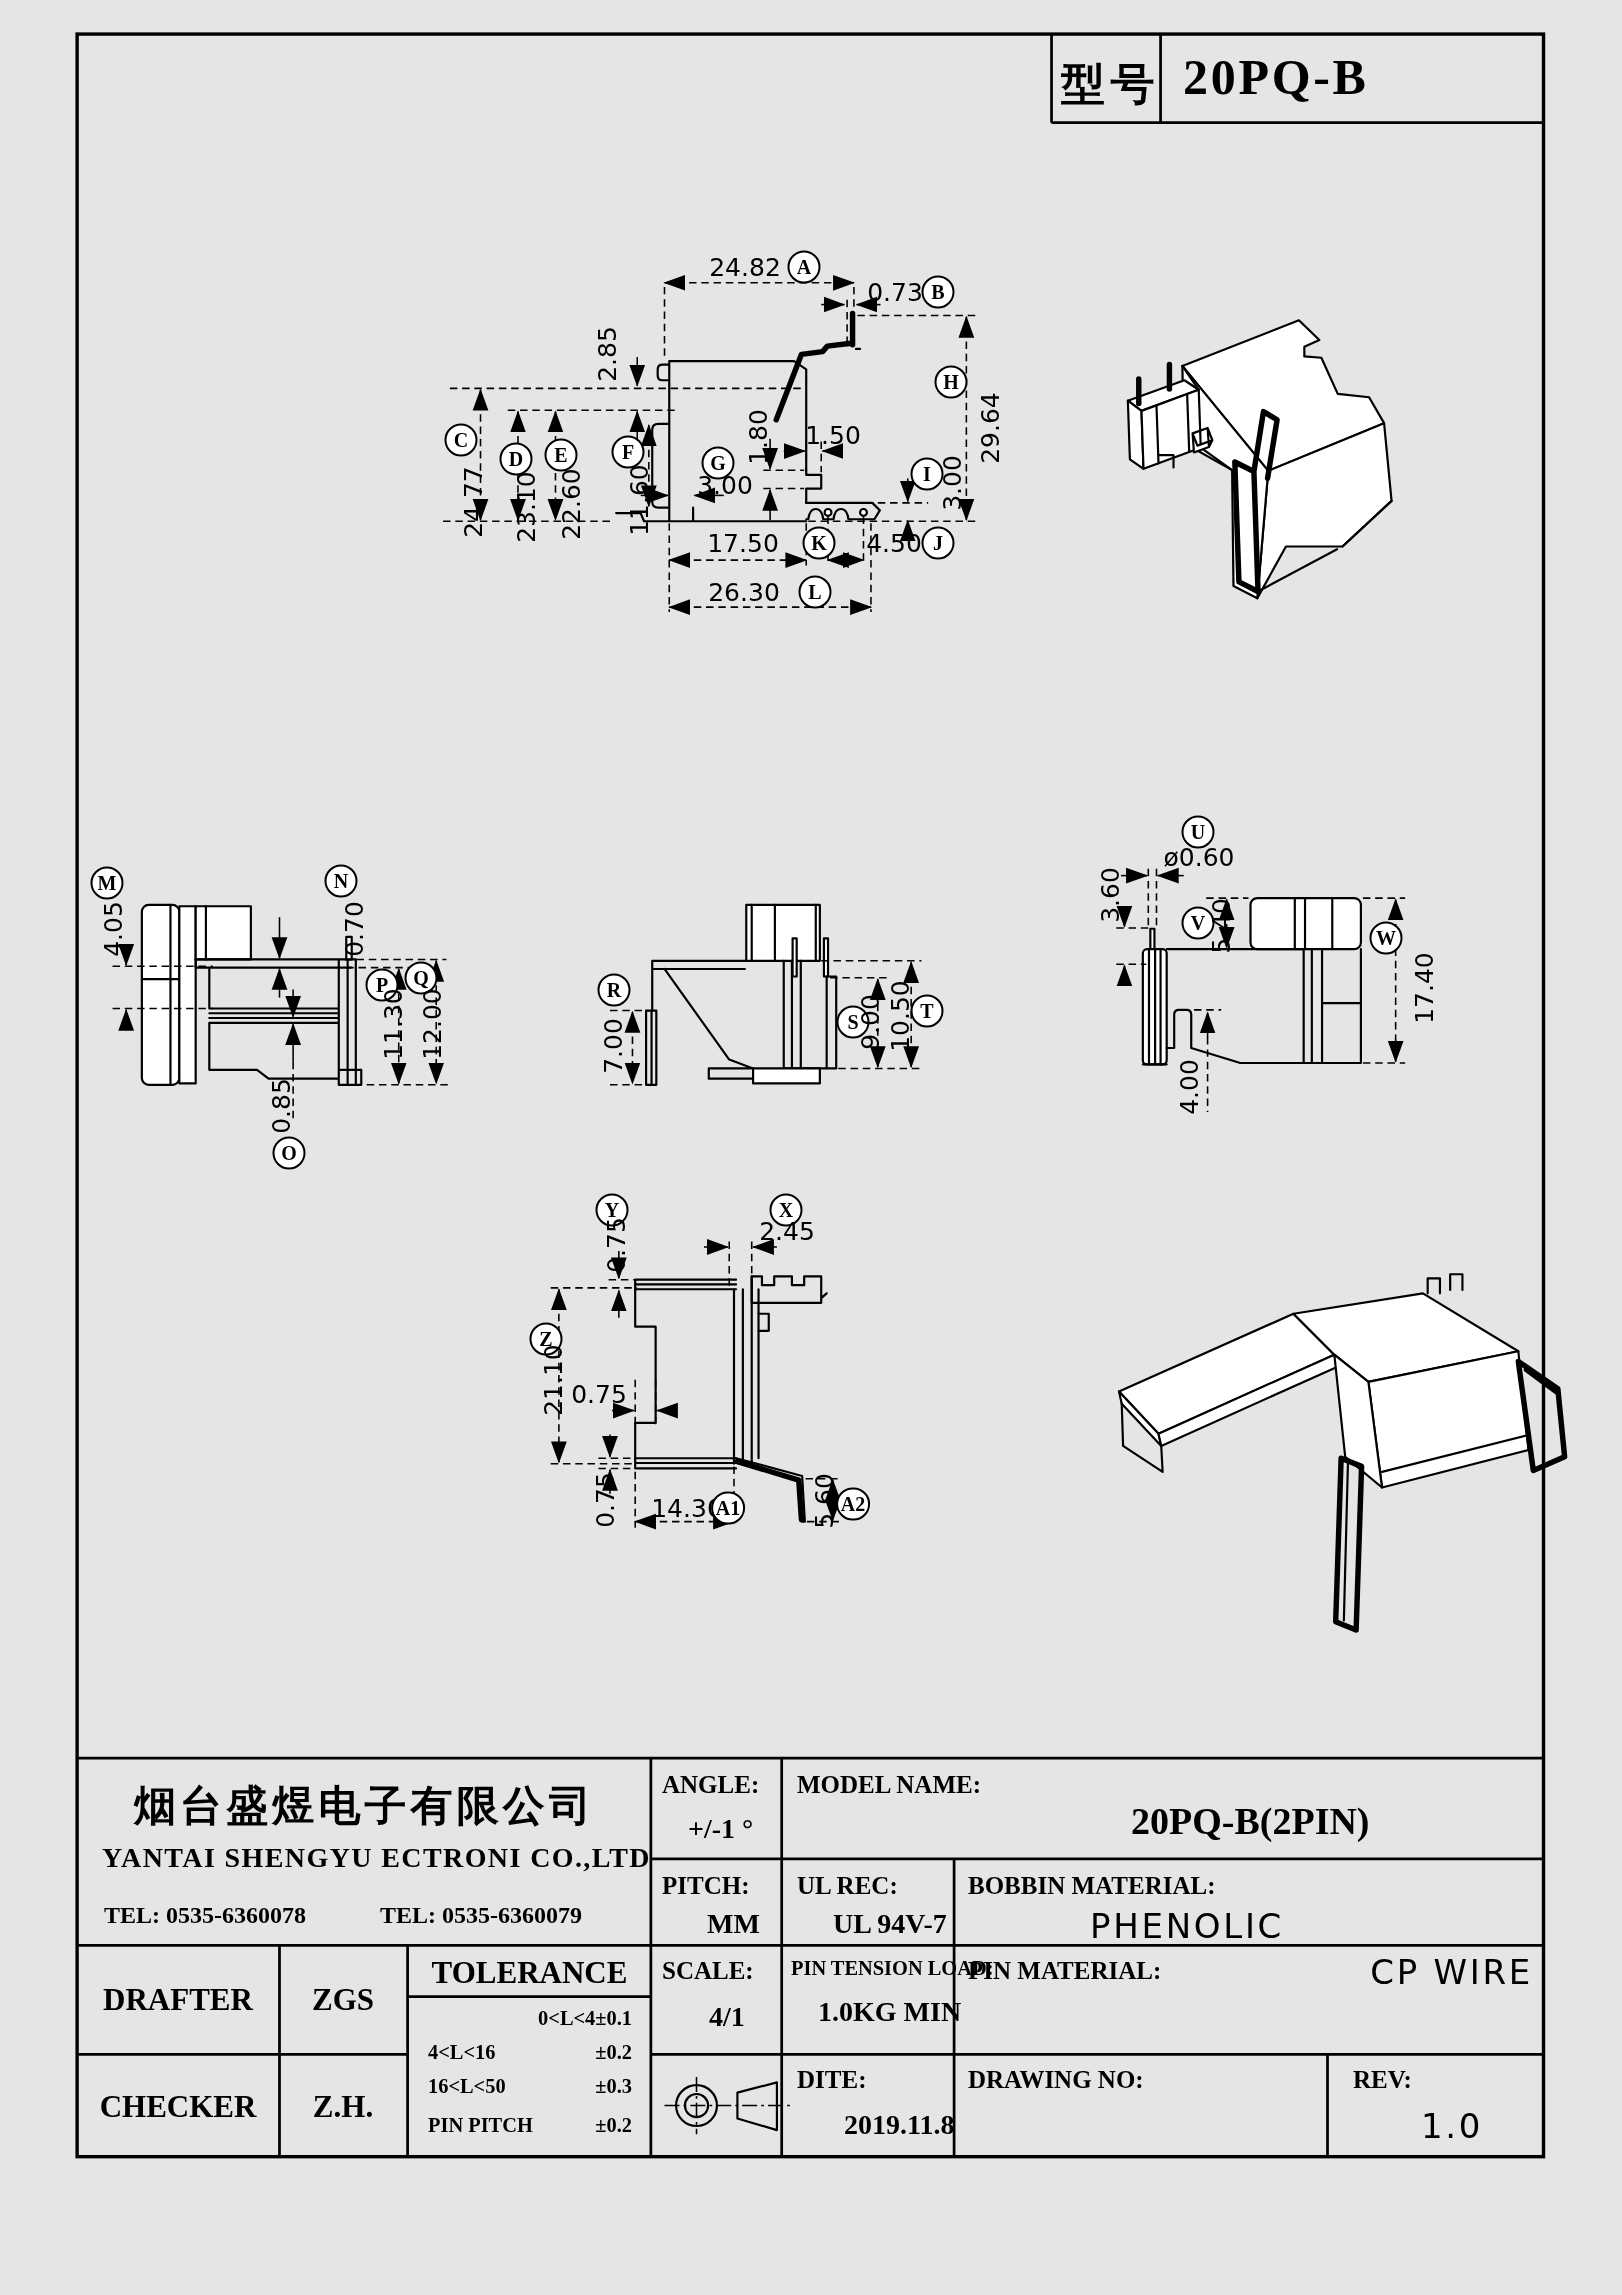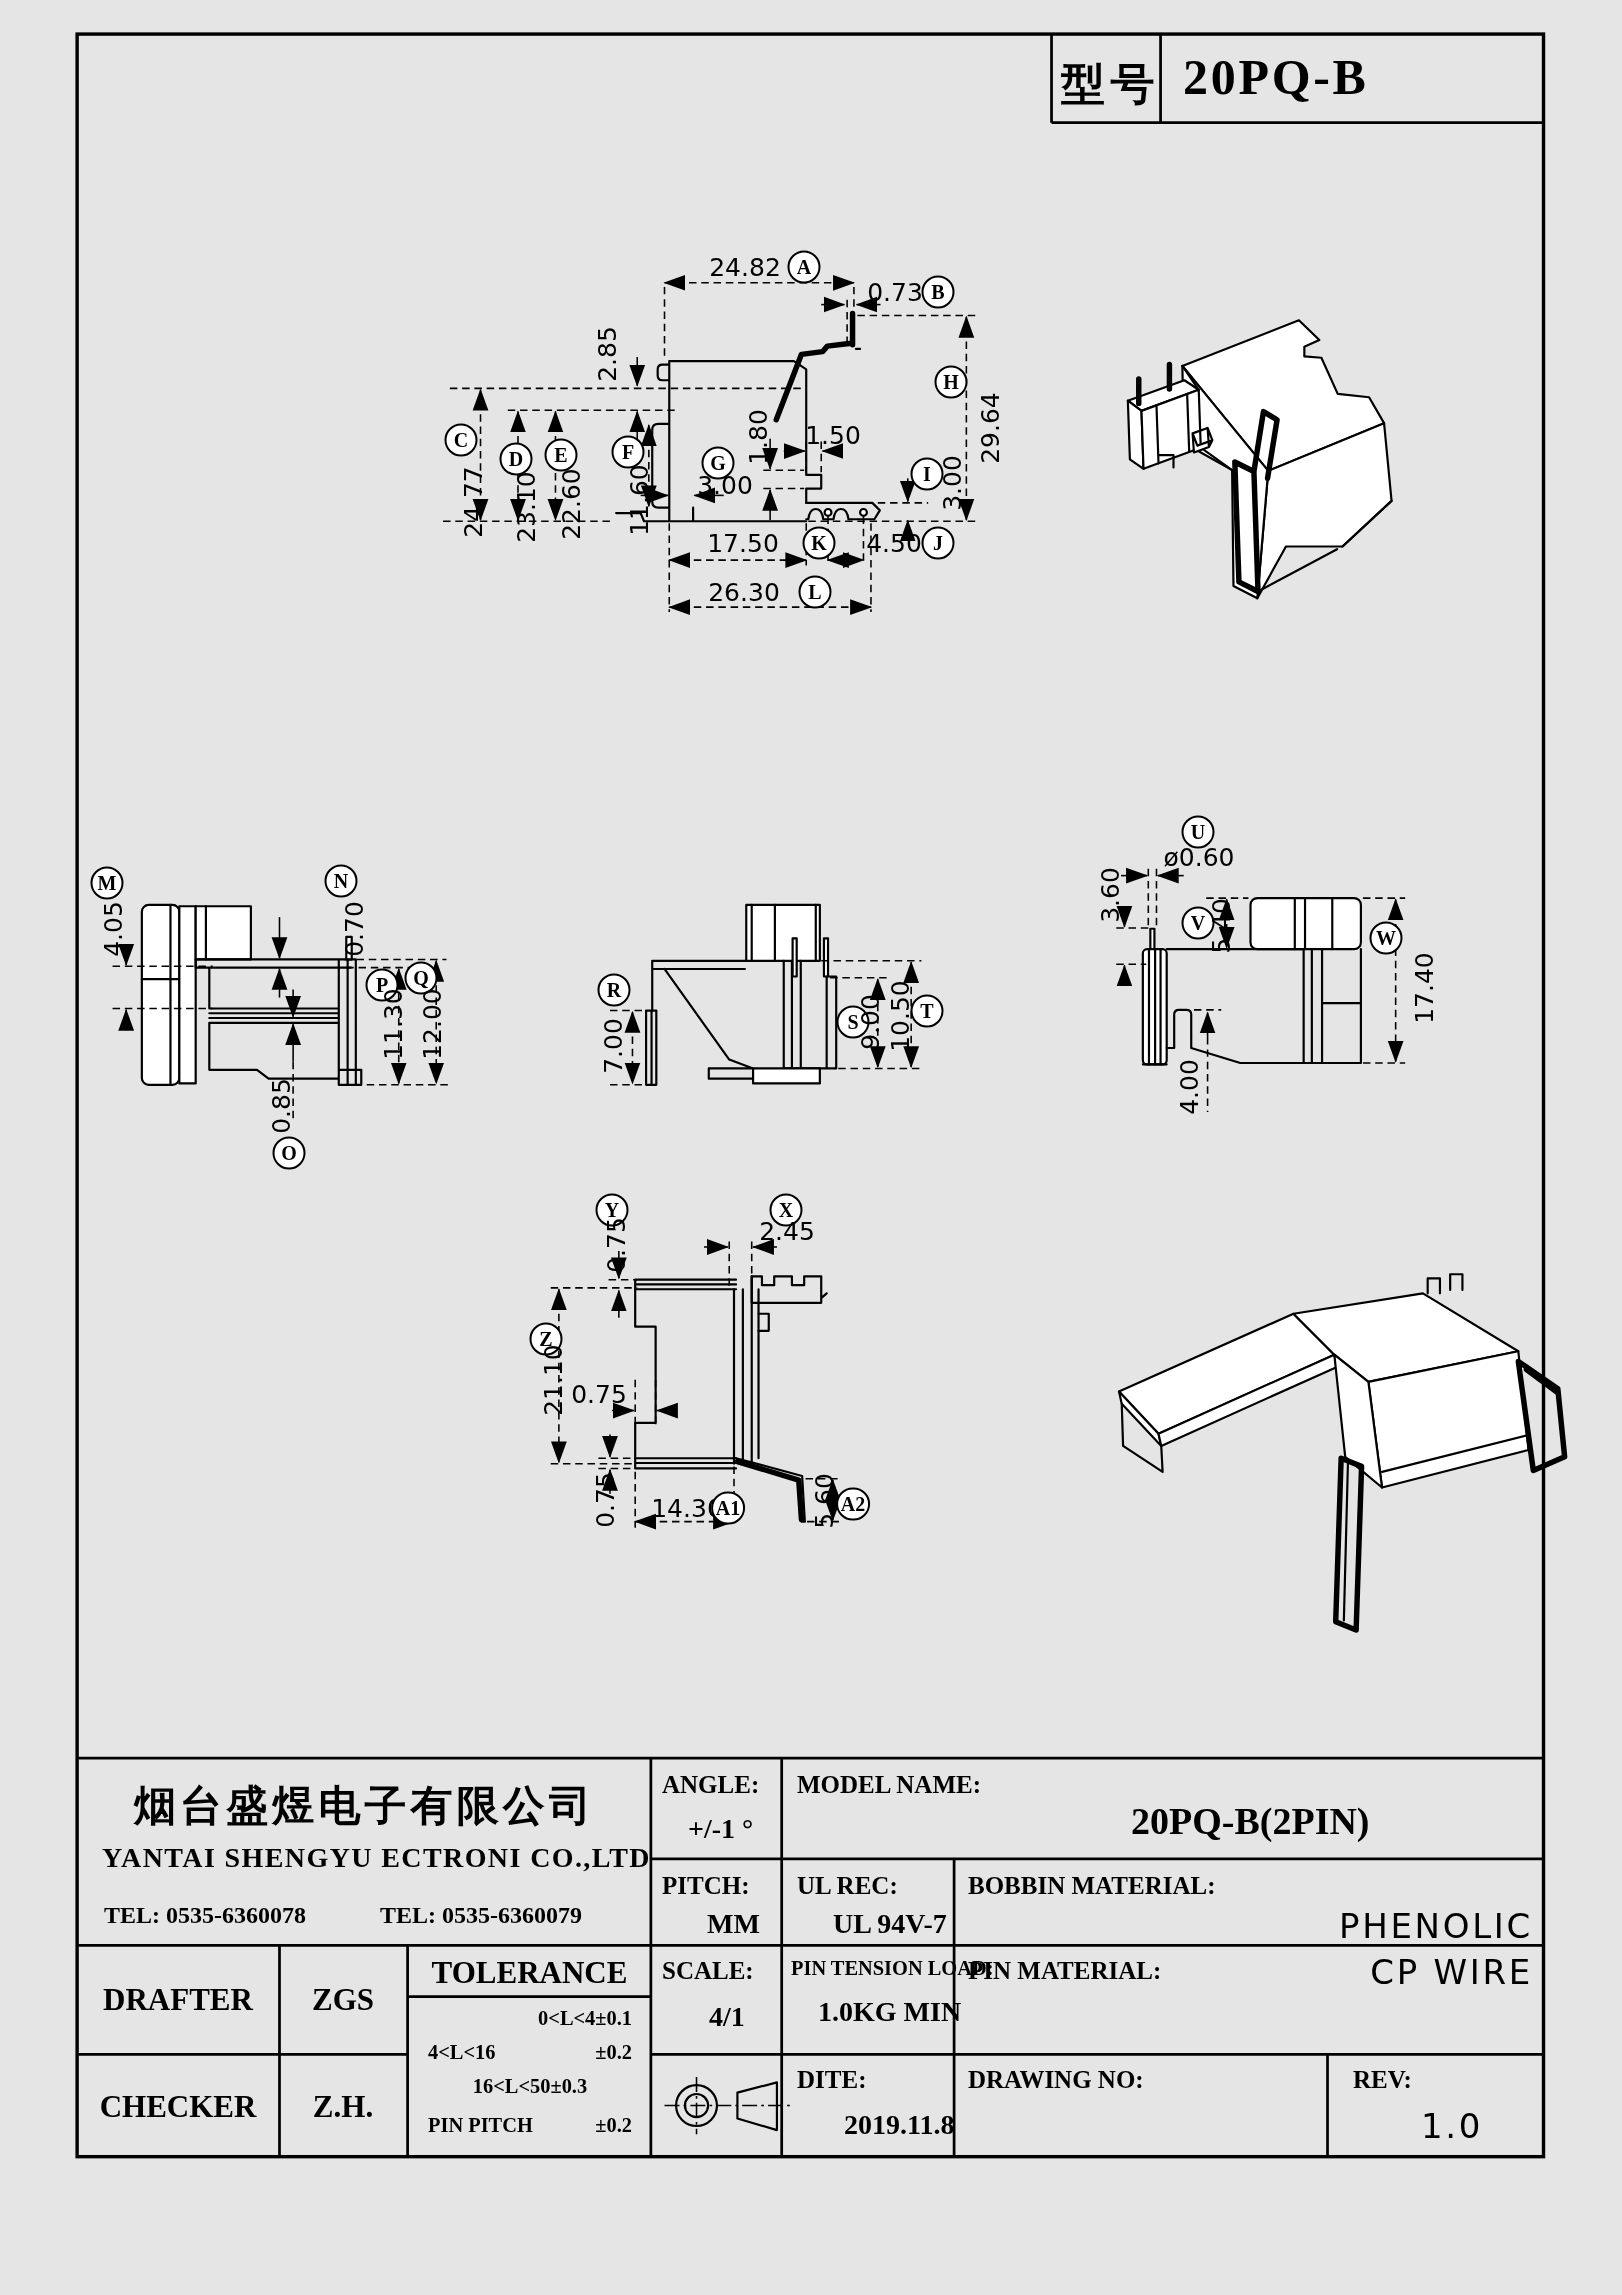--- a/index.html
+++ b/index.html
@@ -336,21 +336,21 @@
 <div class="t lab" style="left:662px;top:1872px">PITCH:</div>
 <div class="t val" style="left:707px;top:1908px">MM</div>
 <div class="t lab" style="left:662px;top:1957px">SCALE:</div>
 <div class="t val" style="left:709px;top:2001px">4/1</div>
 
 <div class="t lab" style="left:797px;top:1771px">MODEL NAME:</div>
 <div class="t vbig" style="left:1131px;top:1799px">20PQ-B(2PIN)</div>
 <div class="t lab" style="left:797px;top:1872px">UL REC:</div>
 <div class="t val" style="left:833px;top:1908px">UL 94V-7</div>
 <div class="t lab" style="left:968px;top:1872px">BOBBIN MATERIAL:</div>
-<div class="t thin" style="left:1090px;top:1906px;width:443px;text-align:right">PHENOLIC</div>
+<div class="t thin" style="left:1090px;top:1906px;width:443px;">PHENOLIC</div>
 
 <div class="t labsm" style="left:791px;top:1957px">PIN TENSION LOAD:</div>
 <div class="t val" style="left:818px;top:1996px">1.0KG MIN</div>
 <div class="t lab" style="left:968px;top:1957px">PIN MATERIAL:</div>
 <div class="t thin" style="left:1090px;top:1952px;width:443px;text-align:right">CP WIRE</div>
 
 <div class="t lab" style="left:797px;top:2066px">DITE:</div>
 <div class="t val" style="left:844px;top:2109px">2019.11.8</div>
 <div class="t lab" style="left:968px;top:2066px">DRAWING NO:</div>
 <div class="t lab" style="left:1353px;top:2066px">REV:</div>
@@ -363,21 +363,21 @@
 
 <div class="t cellname ctr" style="left:408px;top:1955px;width:243px">TOLERANCE</div>
 <div class="t" style="left:428px;top:2007px;width:204px;display:flex;justify-content:flex-end">
   <span class="labsm">0&lt;L&lt;4</span>
   <span class="labsm">±0.1</span>
 </div>
 <div class="t" style="left:428px;top:2041px;width:204px;display:flex;justify-content:space-between">
   <span class="labsm">4&lt;L&lt;16</span>
   <span class="labsm">±0.2</span>
 </div>
-<div class="t" style="left:428px;top:2075px;width:204px;display:flex;justify-content:center">
+<div class="t" style="left:428px;top:2075px;width:204px;display:flex;justify-content:space-between">
   <span class="labsm">16&lt;L&lt;50</span>
   <span class="labsm">±0.3</span>
 </div>
 <div class="t" style="left:428px;top:2114px;width:204px;display:flex;justify-content:space-between">
   <span class="labsm">PIN PITCH</span>
   <span class="labsm">±0.2</span>
 </div>
 
 </div>
 

